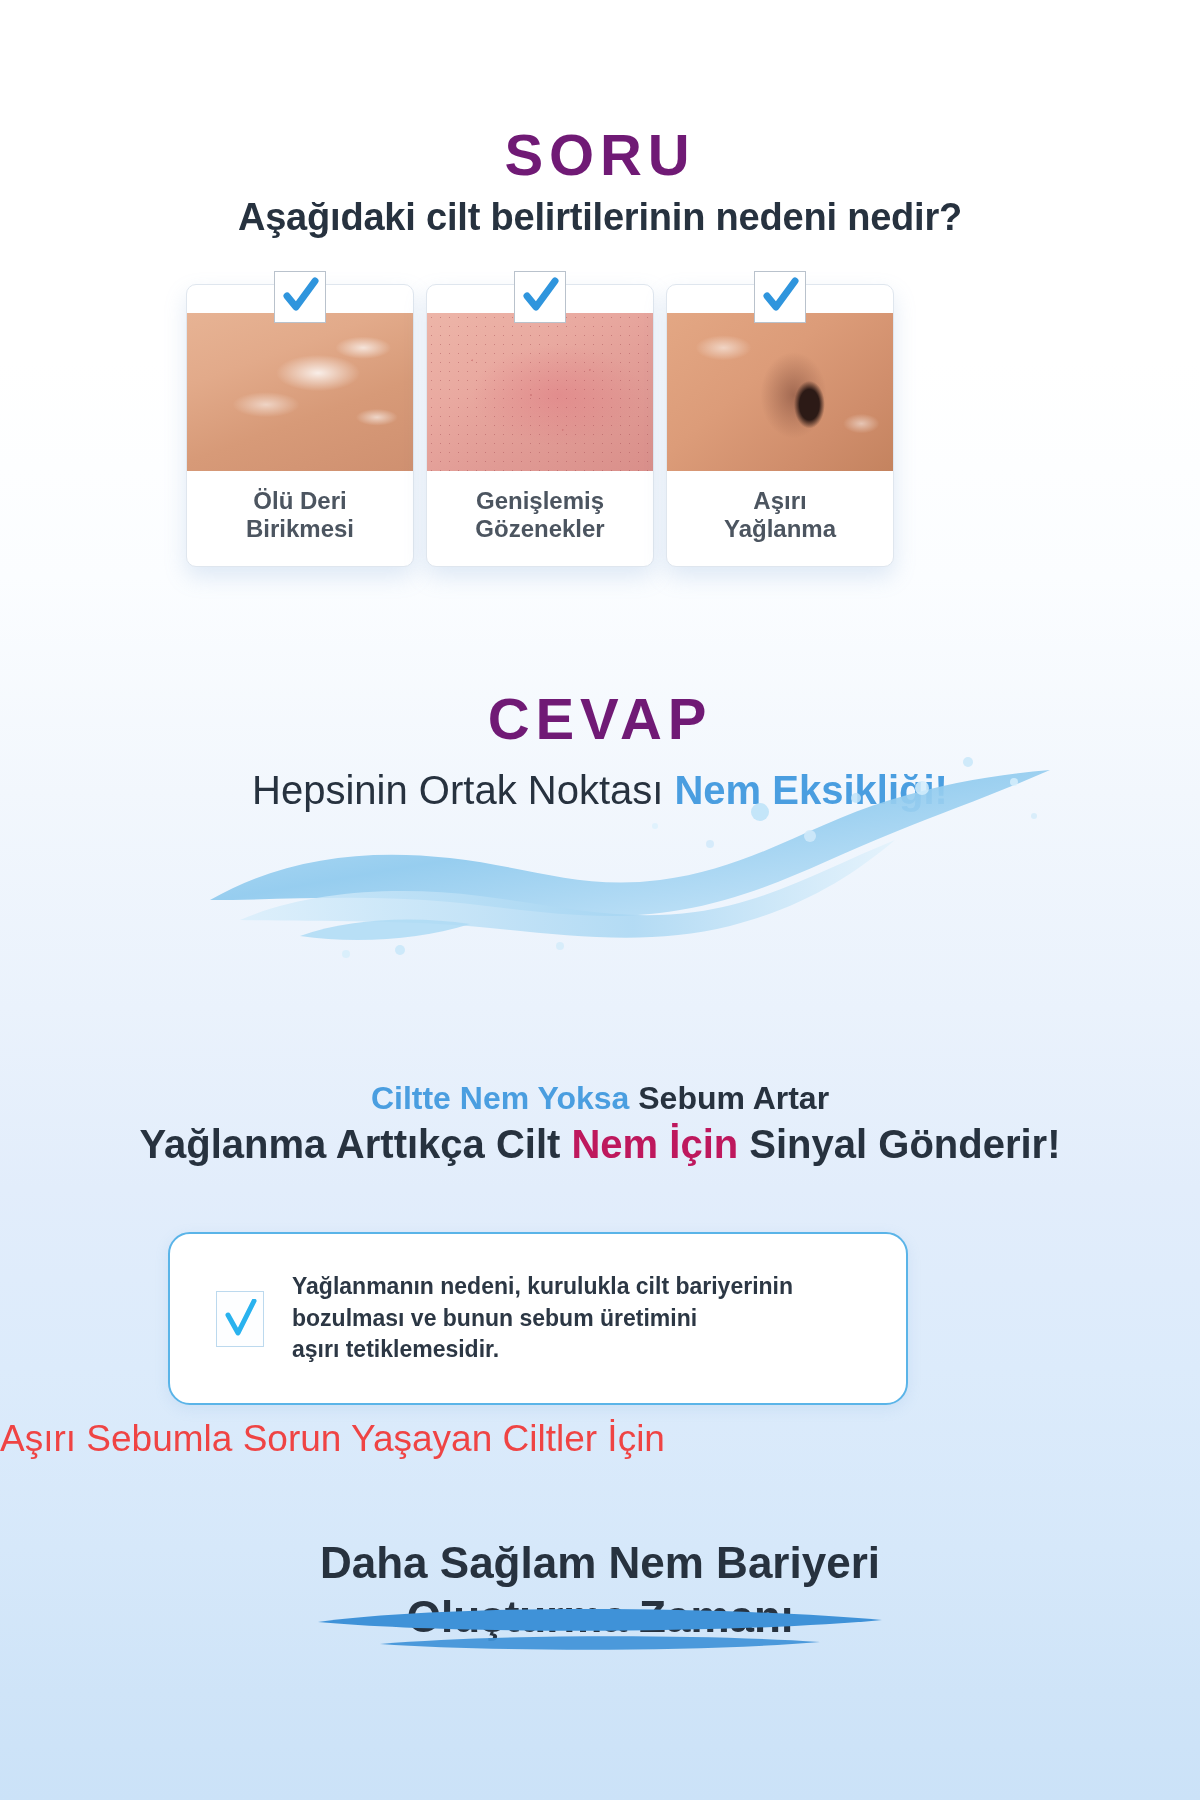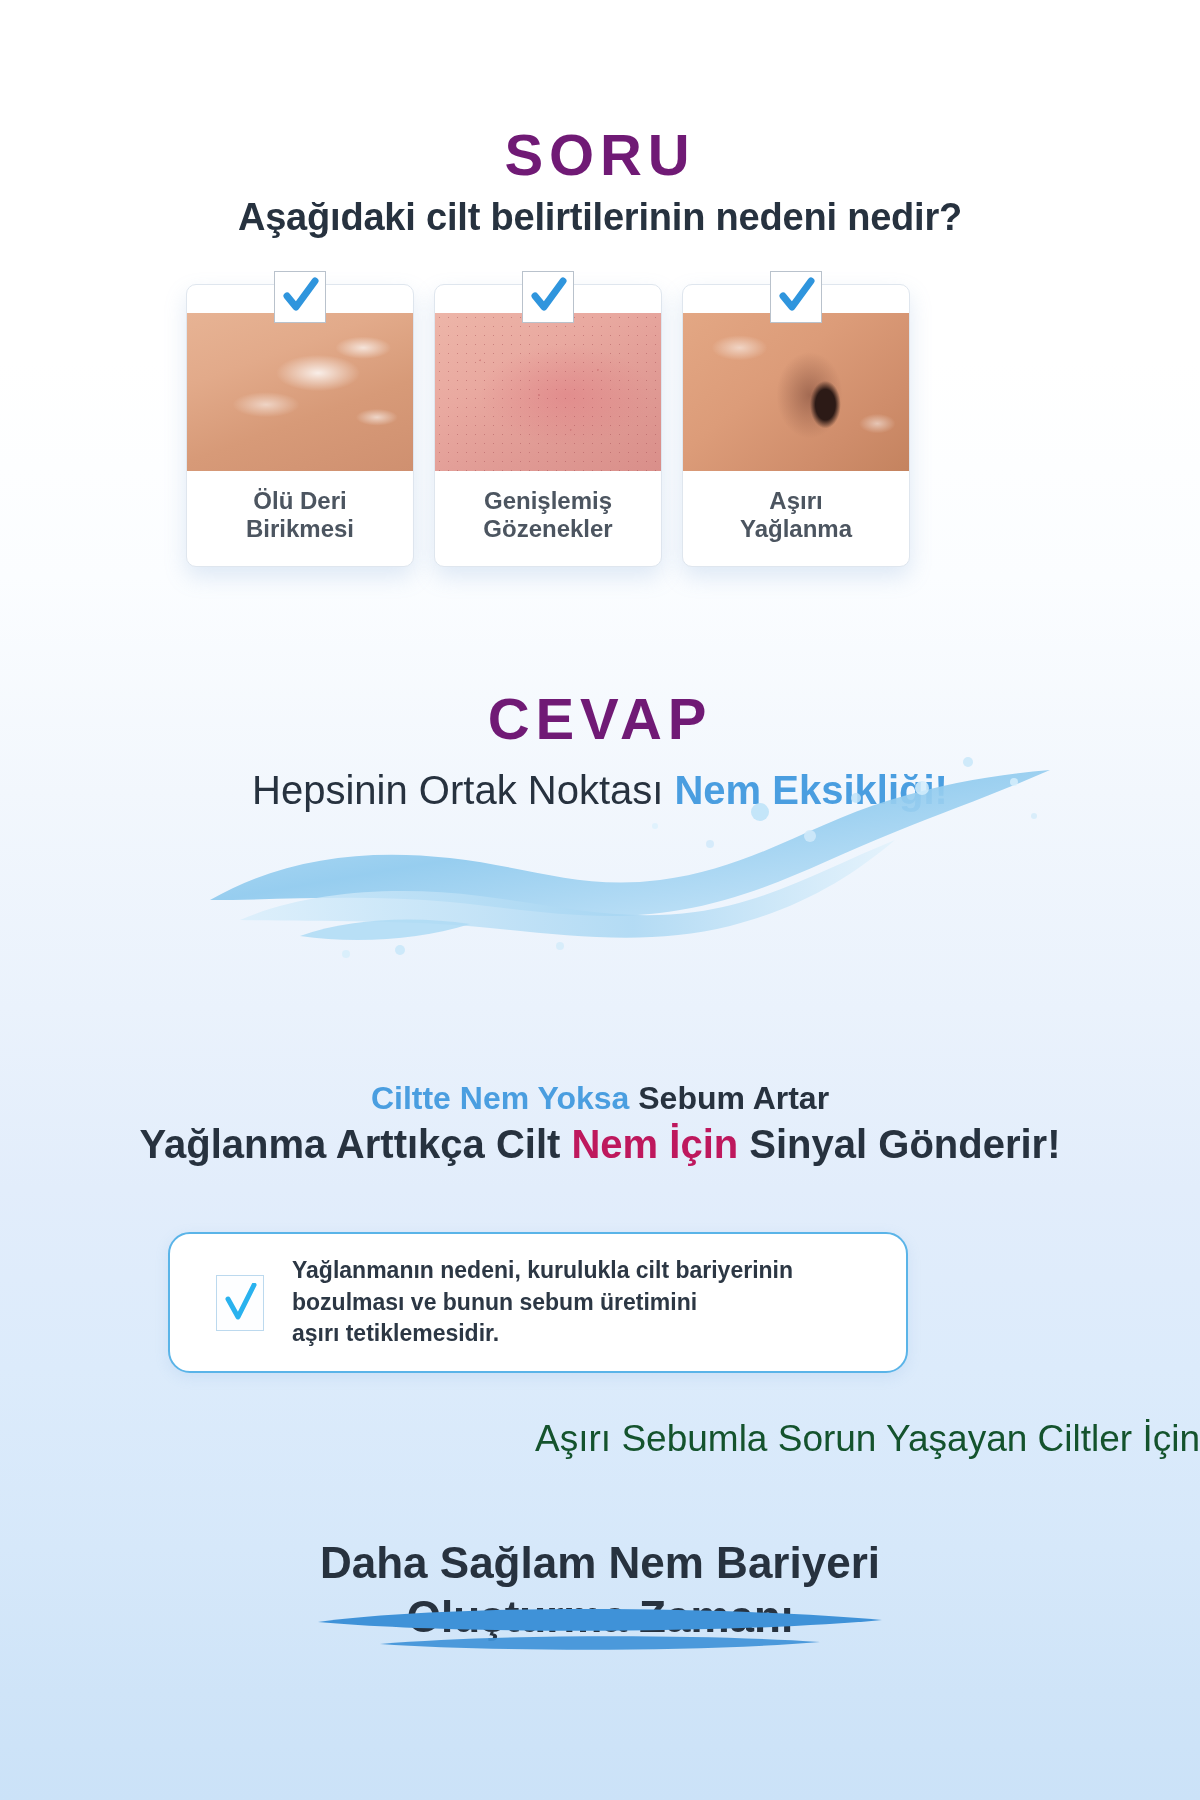--- a/index.html
+++ b/index.html
@@ -42,21 +42,21 @@
     color:#27323f;
     letter-spacing:-0.2px;
   }
 
   
   .cards {
     position:absolute;
     left:186px; top:284px;
     width:828px;
     display:flex;
-    gap:20px;
+    gap:12px;
   }
   .card {
     position:relative;
     width:228px;
     background:#ffffff;
     border:1px solid #dfe6ee;
     border-radius:10px;
     box-shadow:0 10px 22px rgba(120,160,210,.22);
     padding-top:28px;
     overflow:visible;
@@ -139,21 +139,21 @@
   #statement-2 { top:1122px; font-size:40px; font-weight:600; }
   #statement-2 .hl { color:#be185d; font-weight:700; }
 
   
   .splash { position:absolute; left:150px; top:740px; width:930px; height:260px; pointer-events:none; }
 
   
   .callout {
     position:absolute;
     left:168px; top:1232px;
-    width:740px; height:141px;
+    width:740px; height:173px;
     background:#ffffff;
     border:2px solid #5ab4e8;
     border-radius:22px;
     display:flex; align-items:center;
     box-shadow:0 4px 14px rgba(120,165,215,.16);
   }
   .callout-check {
     flex:0 0 auto;
     width:48px; height:56px;
     margin-left:46px;
@@ -166,24 +166,24 @@
     color:#2c3744;
     font-size:23px;
     font-weight:700;
     line-height:1.38;
     white-space:pre-line;
   }
 
   
   #closing-lead {
     position:absolute; left:0; right:0; top:1418px;
-    text-align:right;
+    text-align:left;
     font-size:37px;
     font-weight:500;
-    color:#14532d;
+    color:#ef4444;
   }
   #closing-headline {
     position:absolute; left:0; right:0; top:1498px;
     text-align:center;
     font-size:44px;
     font-weight:800;
     color:#27323f;
     line-height:1.22;
     white-space:pre-line;
     margin-top:38px;

